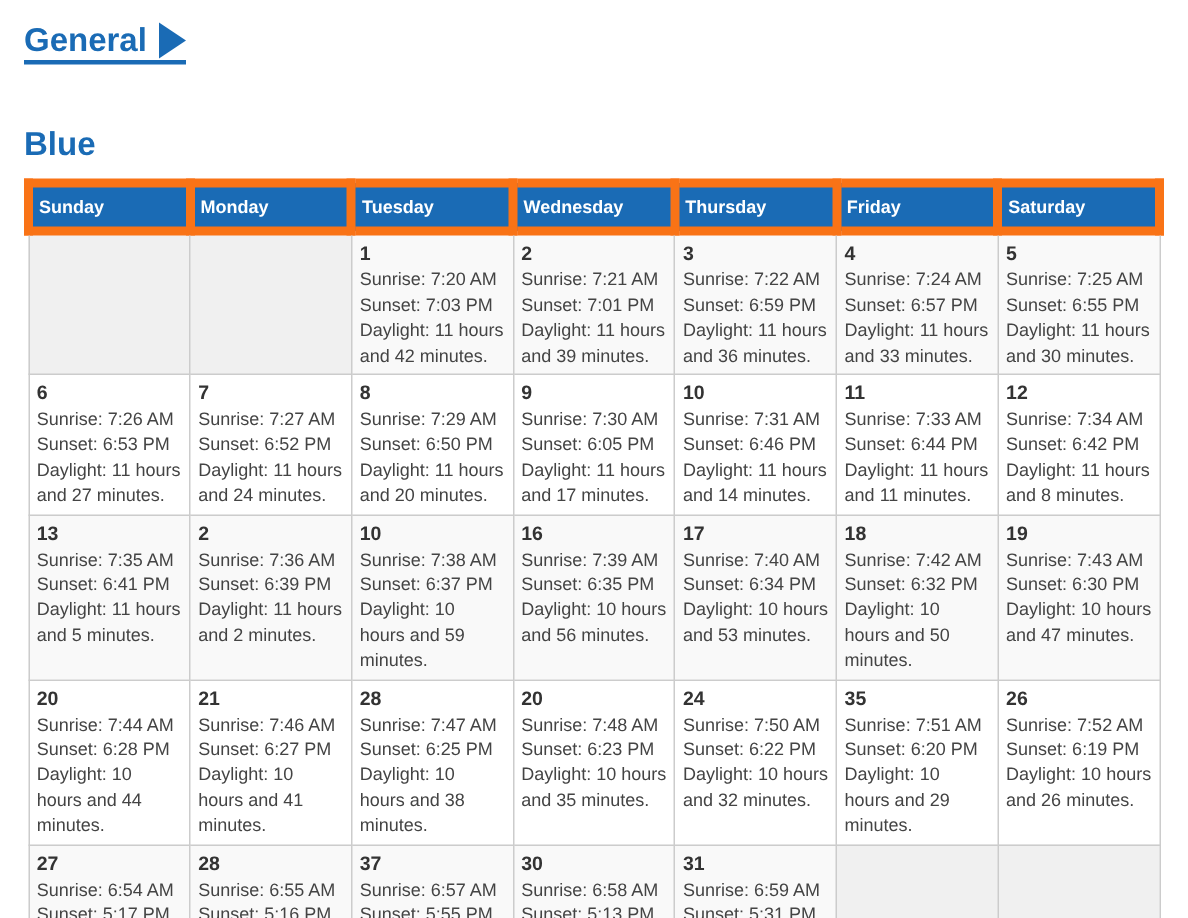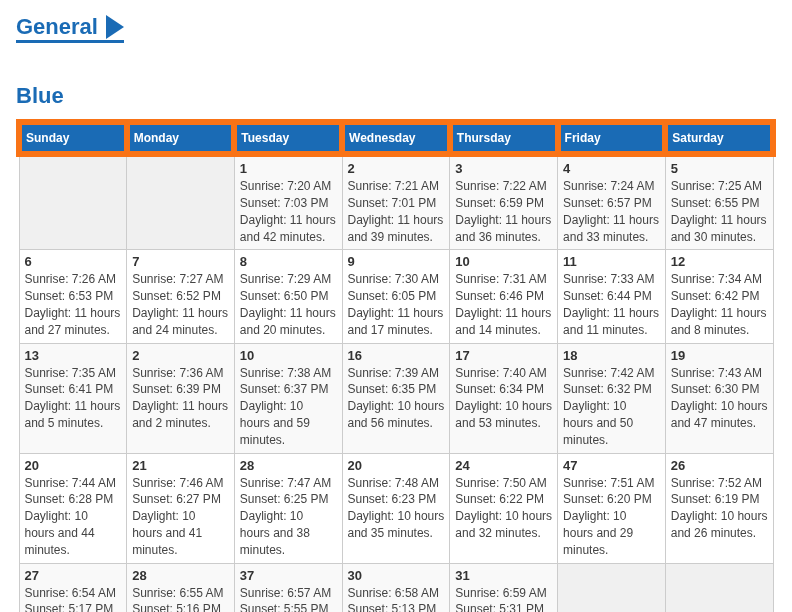--- a/index.html
+++ b/index.html
@@ -285,21 +285,21 @@
 Sunset: 6:23 PM
 Daylight: 10 hours and 35 minutes.</div>
         </td>
         <td>
           <span class="day-num">24</span>
           <div class="day-detail">Sunrise: 7:50 AM
 Sunset: 6:22 PM
 Daylight: 10 hours and 32 minutes.</div>
         </td>
         <td>
-          <span class="day-num">47</span>
+          <span class="day-num">35</span>
           <div class="day-detail">Sunrise: 7:51 AM
 Sunset: 6:20 PM
 Daylight: 10 hours and 29 minutes.</div>
         </td>
         <td>
           <span class="day-num">26</span>
           <div class="day-detail">Sunrise: 7:52 AM
 Sunset: 6:19 PM
 Daylight: 10 hours and 26 minutes.</div>
         </td>

